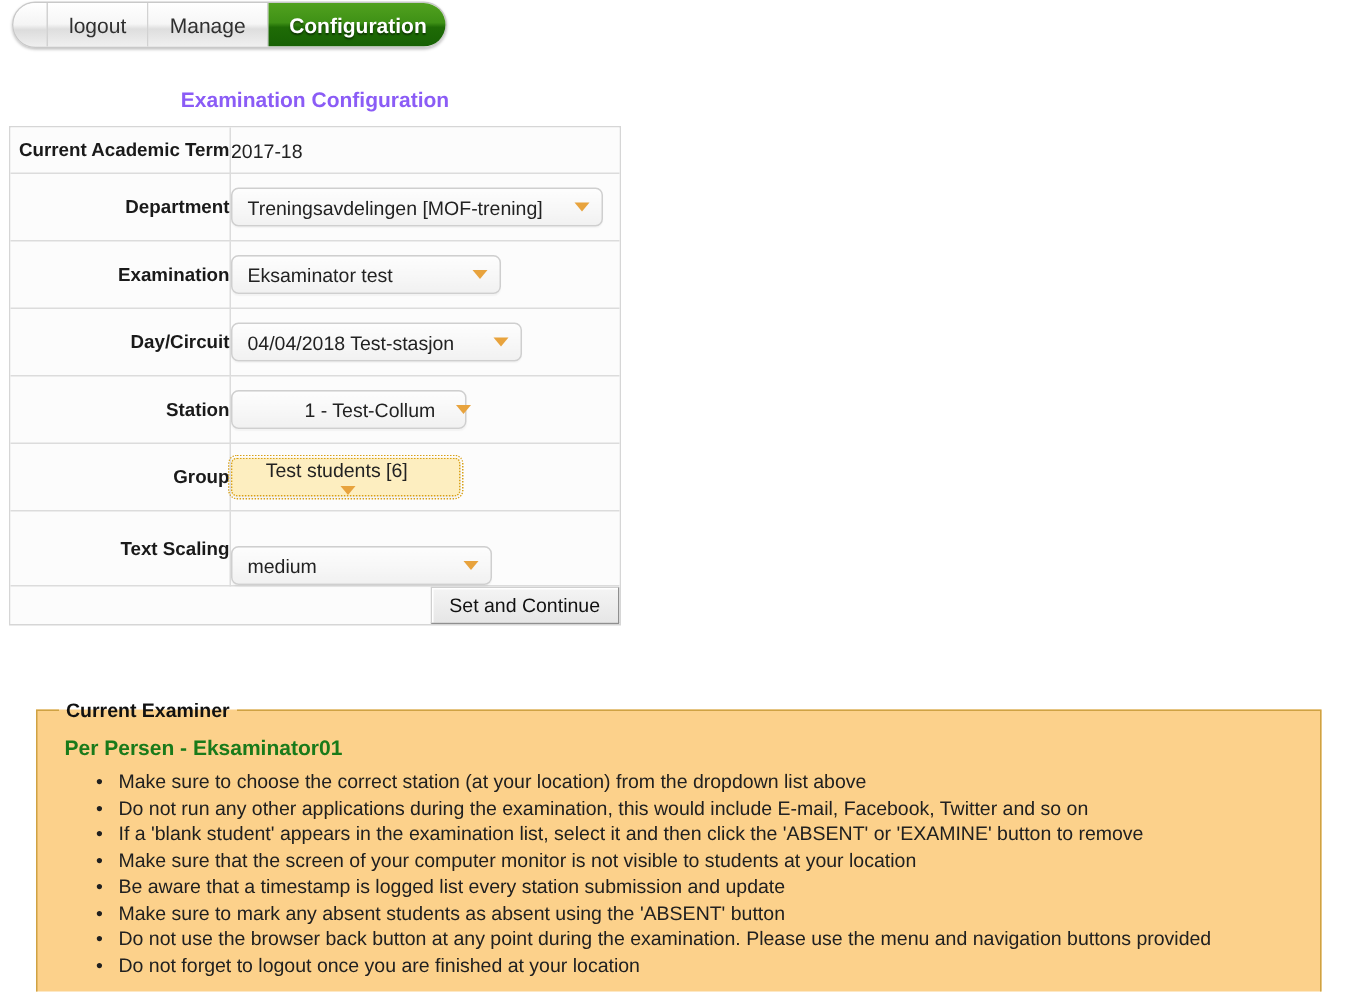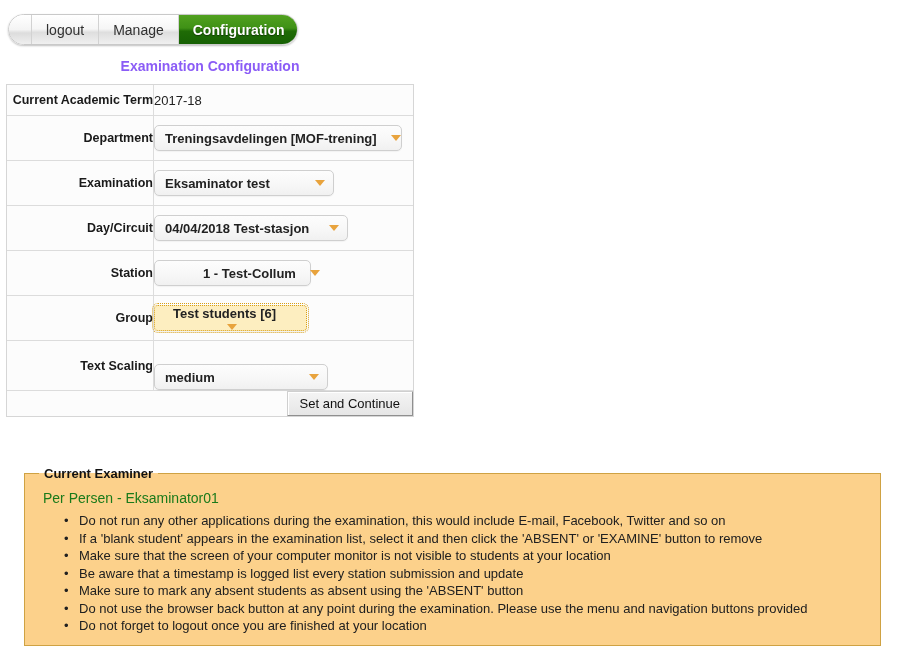--- a/index.html
+++ b/index.html
@@ -15,21 +15,21 @@
     font-size: 13px;
     color: #222222;
     overflow: hidden;
     position: relative;
   }
 
   
   .tabbar-wrap {
     position: absolute;
     left: 8px;
-    top: 14px;
+    top: 1px;
     width: 290px;
     height: 49px;
   }
   .tabbar {
     position: relative;
     height: 31px;
     border-radius: 16px;
     background: linear-gradient(to bottom, #ffffff 0%, #f7f7f7 45%, #e3e3e3 60%, #f2f2f2 100%);
     border: 1px solid #c9c9c9;
     box-shadow: 0 1px 2px rgba(0,0,0,0.25);
@@ -138,21 +138,20 @@
     padding: 0 8px 0 10px;
     border: 1px solid #cfcfcf;
     border-radius: 5px;
     background: linear-gradient(to bottom, #fdfdfd 0%, #f7f7f7 55%, #f1f1f1 100%);
     color: #222222;
     font-size: 13px;
     font-family: "Liberation Sans", sans-serif;
     cursor: pointer;
     box-shadow: 0 1px 1px rgba(0,0,0,0.04);
     white-space: nowrap;
-    font-weight: bold;
   }
   .sel .sel-text { padding-right: 14px; }
   .sel .caret {
     width: 0; height: 0;
     border-left: 5px solid transparent;
     border-right: 5px solid transparent;
     border-top: 6px solid #e8a33d;
   }
   .sel.w-department { width: 248px; }
   .sel.w-examination { width: 180px; }
@@ -200,21 +199,21 @@
   }
   fieldset.examiner legend {
     font-weight: bold;
     font-size: 13px;
     color: #111111;
     padding: 0 5px;
     margin-left: 4px;
   }
   .examiner-name {
     color: #1a7a1a;
-    font-weight: normal;
+    font-weight: bold;
     font-size: 14px;
     margin: 3px 0 6px 8px;
   }
   ul.notes {
     margin: 0 0 0 20px;
     padding: 0 0 0 22px;
     list-style: none;
   }
   ul.notes li {
     position: relative;
@@ -327,20 +326,21 @@
         </td>
       </tr>
     </tbody>
   </table>
 </div>
 
 <fieldset class="examiner">
   <legend>Current Examiner</legend>
   <div class="examiner-name">Per Persen - Eksaminator01</div>
   <ul class="notes">
+    <li>Make sure to choose the correct station (at your location) from the dropdown list above</li>
     <li>Do not run any other applications during the examination, this would include E-mail, Facebook, Twitter and so on</li>
     <li>If a 'blank student' appears in the examination list, select it and then click the 'ABSENT' or 'EXAMINE' button to remove</li>
     <li>Make sure that the screen of your computer monitor is not visible to students at your location</li>
     <li>Be aware that a timestamp is logged list every station submission and update</li>
     <li>Make sure to mark any absent students as absent using the 'ABSENT' button</li>
     <li>Do not use the browser back button at any point during the examination. Please use the menu and navigation buttons provided</li>
     <li>Do not forget to logout once you are finished at your location</li>
   </ul>
 </fieldset>
 

